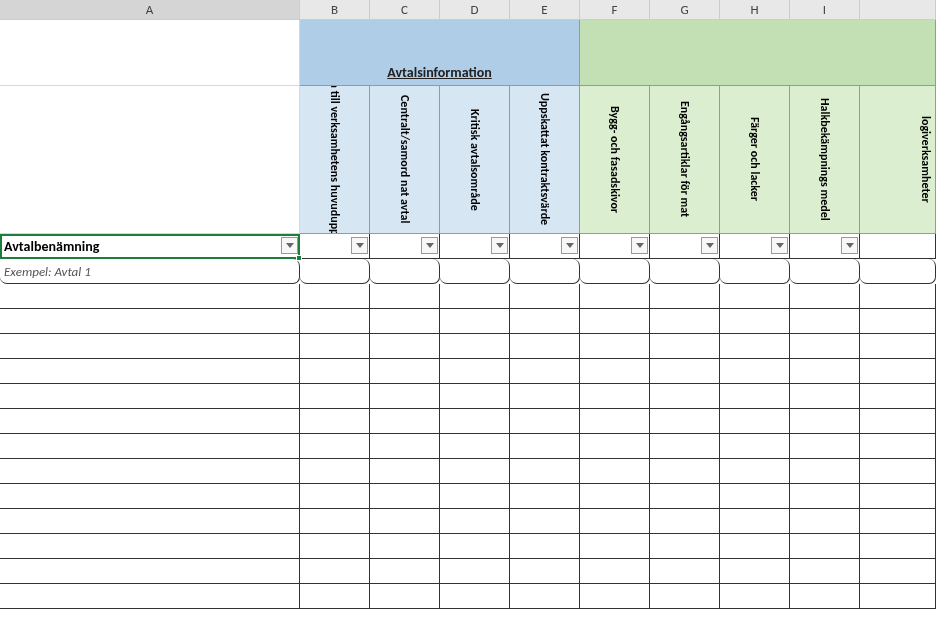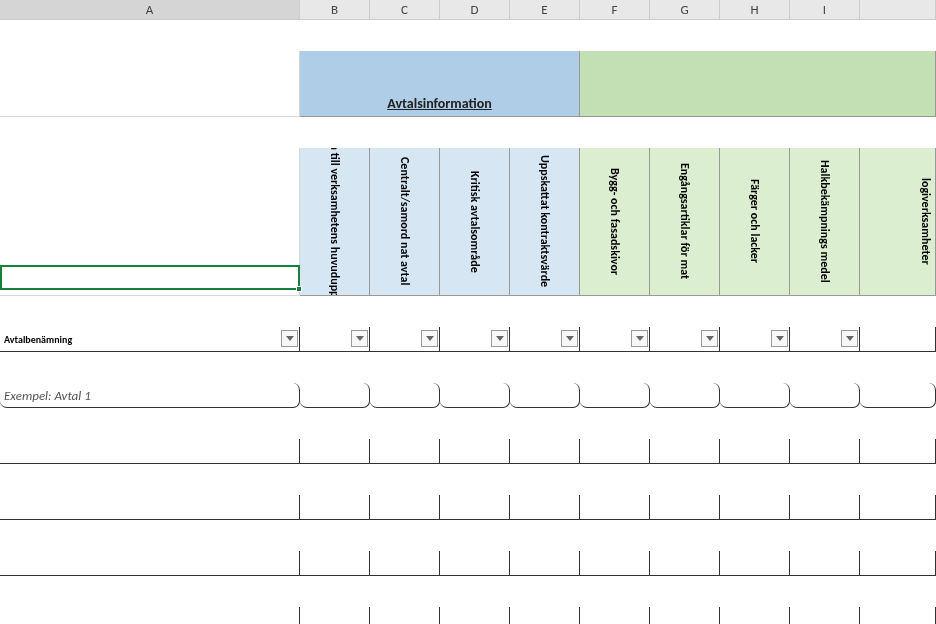--- a/index.html
+++ b/index.html
@@ -35,21 +35,20 @@
     }
     .col-header.selected {
       background: #d5d5d5;
     }
     .grid {
       position: relative;
     }
     .row {
       display: flex;
       height: 25px;
-      margin-top: 31px;
     }
     .row.group-header {
       height: 66px;
     }
     .row.vertical-headers {
       height: 148px;
     }
     .cell {
       border-right: 1px solid #d8d8d8;
       border-bottom: 1px solid #d8d8d8;
@@ -106,21 +105,21 @@
       line-height: 1.2;
       white-space: nowrap;
       transform: rotate(0deg);
     }
     .filter-row .cell {
       border-bottom: 1px solid #333;
       border-right: 1px solid #333;
     }
     .filter-row .cell.col-a {
       font-weight: bold;
-      font-size: 10px;
+      font-size: 14px;
     }
     .filter-btn {
       position: absolute;
       right: 1px;
       top: 3px;
       width: 17px;
       height: 17px;
       background: #f7f7f7;
       border: 1px solid #999;
       display: flex;

